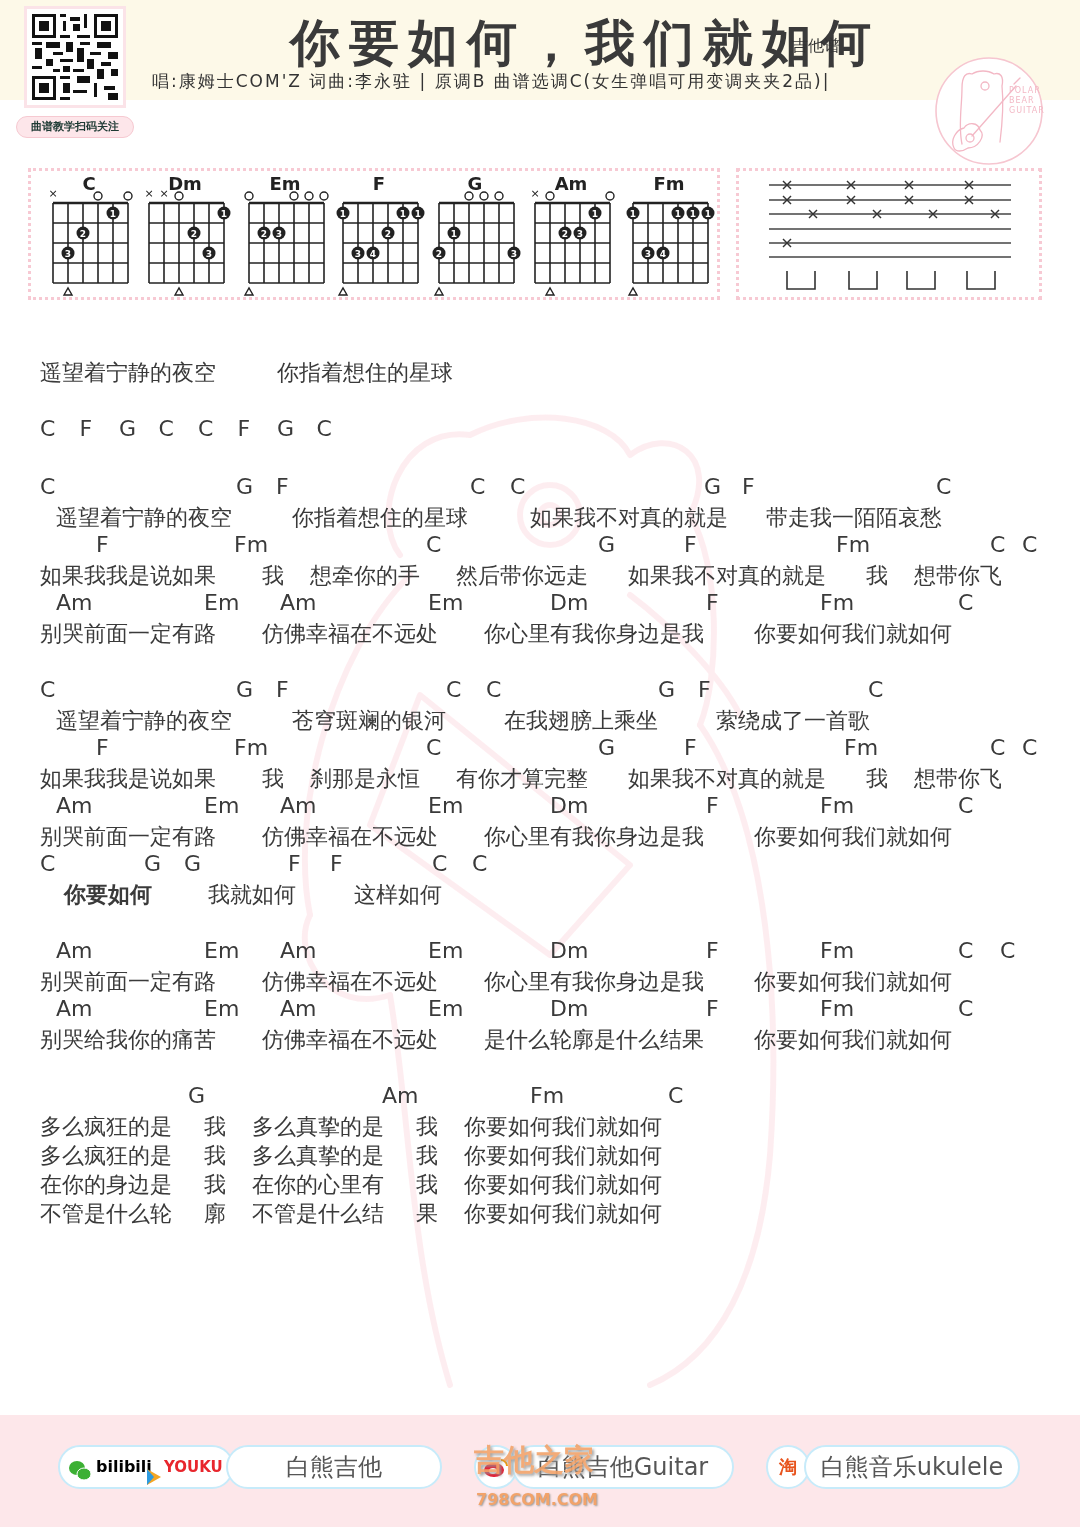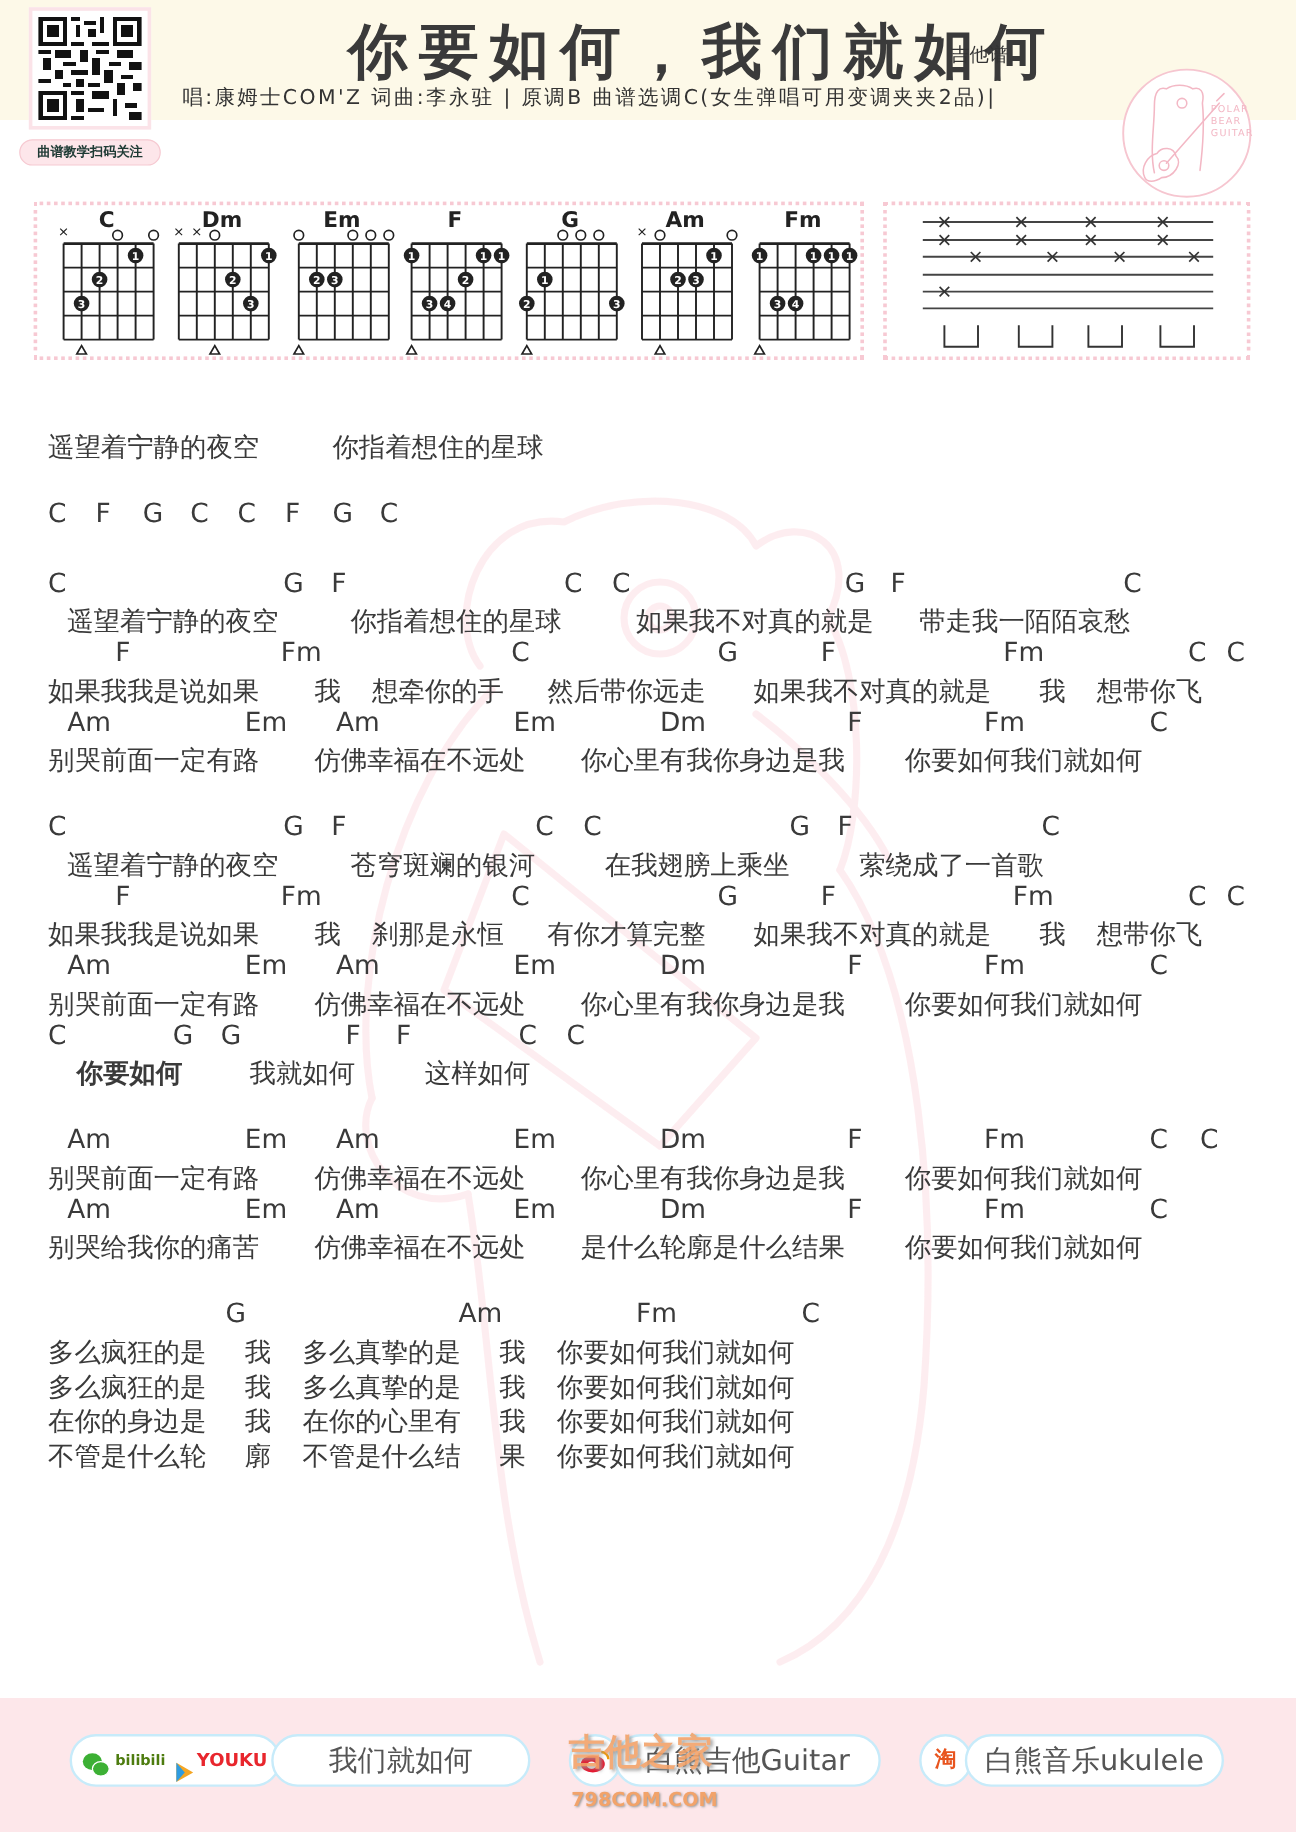--- a/index.html
+++ b/index.html
@@ -497,31 +497,31 @@
 
 <div class="footer"></div>
 
 <div class="pill" style="left:58px; top:1445px; width:176px;">
   <span style="position:absolute; left:8px; top:8px; width:24px; height:24px;">
     <svg width="24" height="24" viewBox="0 0 24 24">
         <ellipse cx="9" cy="9" rx="8" ry="7" fill="#3cb034"></ellipse>
         <ellipse cx="16" cy="15" rx="7" ry="6" fill="#3cb034" stroke="#fff" stroke-width="1"></ellipse>
       </svg>
   </span>
-  <span style="position:absolute; left:36px; top:0; font-size:12px; font-weight:bold; color:#4d7c0f;">bilibili</span>
+  <span style="position:absolute; left:36px; top:0; font-size:16px; font-weight:bold; color:#000000;">bilibili</span>
   <span style="position:absolute; left:86px; top:11px; width:16px; height:18px;">
     <svg width="16" height="18" viewBox="0 0 16 18">
         <path d="M1 1 L15 9 L1 17 Z" fill="#f5a623"></path>
         <path d="M1 1 L8 9 L1 17 Z" fill="#2e9be0"></path>
       </svg>
   </span>
   <span style="position:absolute; left:104px; top:0; font-size:15px; font-weight:bold; color:#e8262d;">YOUKU</span>
 </div>
 <div class="pill" style="left:226px; top:1445px; width:216px;">
-  <span>我们就如何</span>
+  <span>白熊吉他</span>
 </div>
 
 <div class="circle-ic" style="left:474px; top:1445px; color:#d9362c;">
   <svg width="26" height="22" viewBox="0 0 26 22" style="margin-top:10px;">
       <ellipse cx="11" cy="13" rx="10" ry="7" fill="#e6162d"></ellipse>
       <ellipse cx="10" cy="14" rx="4" ry="3" fill="#fff"></ellipse>
       <path d="M18 3 A6 6 0 0 1 24 9" stroke="#f39800" stroke-width="2" fill="none"></path>
     </svg>
 </div>
 <div class="pill" style="left:512px; top:1445px; width:222px;">

